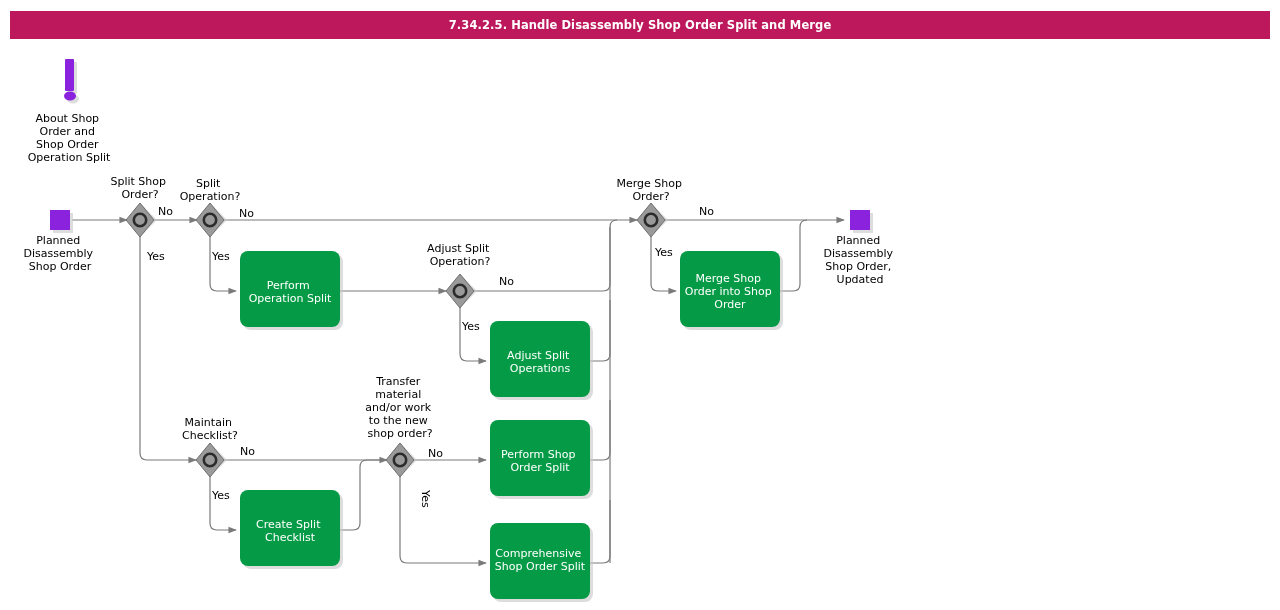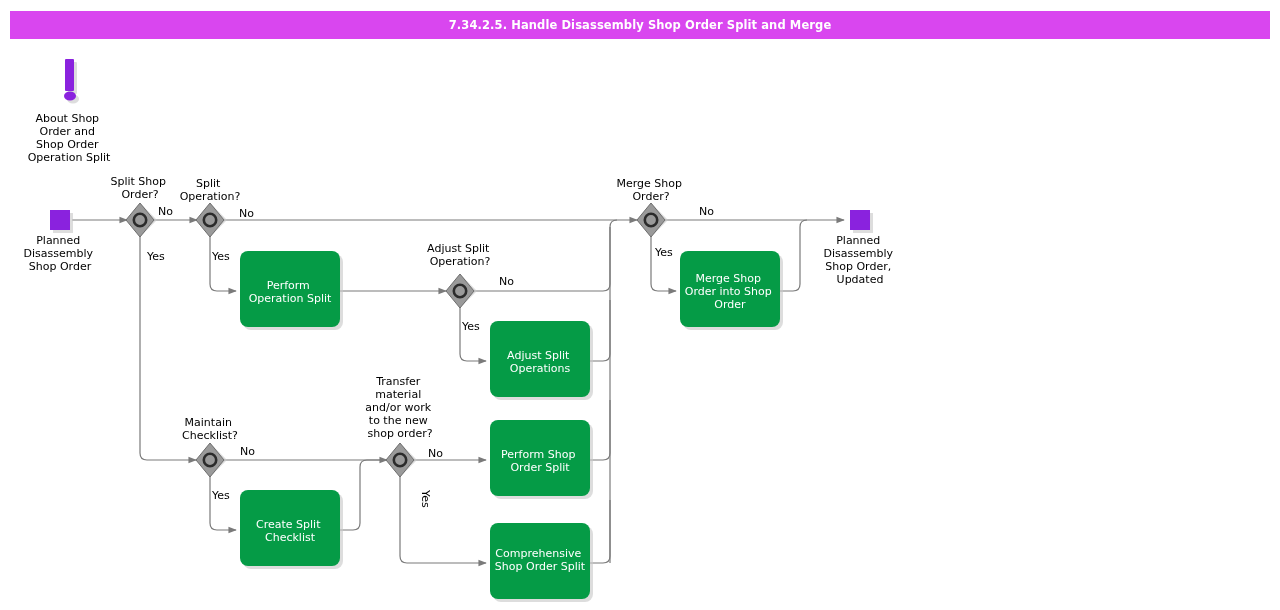--- a/index.html
+++ b/index.html
@@ -19,21 +19,21 @@
     position: relative;
     width: 1280px;
     height: 610px;
   }
   .title-bar {
     position: absolute;
     left: 10px;
     top: 11px;
     width: 1260px;
     height: 28px;
-    background: #d946ef;
+    background: #be185d;
     color: #ffffff;
     font-size: 11.5px;
     font-weight: bold;
     font-family: "DejaVu Sans", sans-serif;
     display: flex;
     align-items: center;
     justify-content: center;
     letter-spacing: 0.1px;
   }
   svg.canvas {

